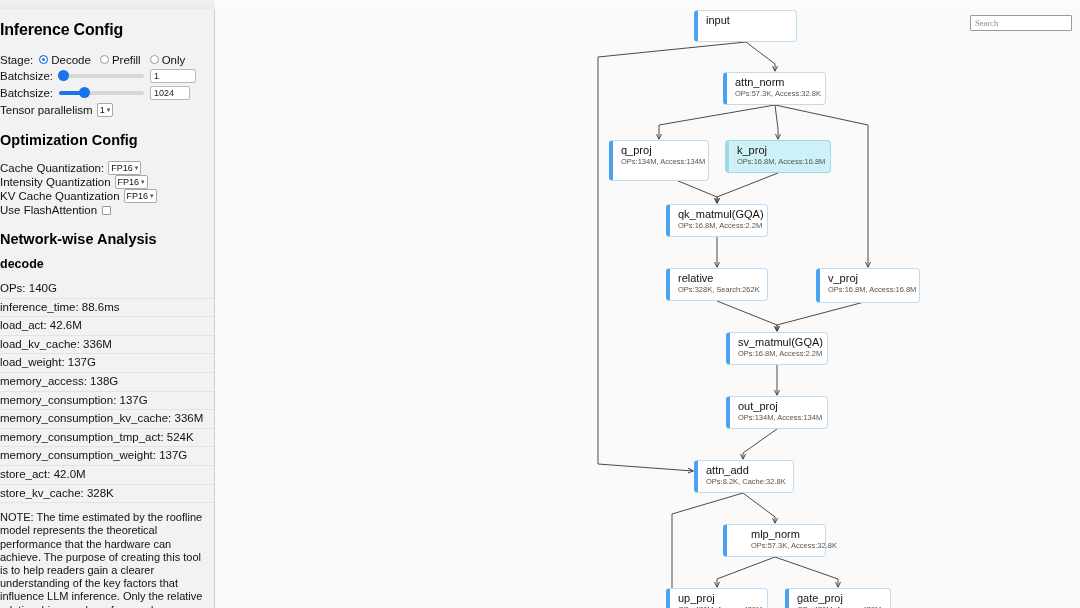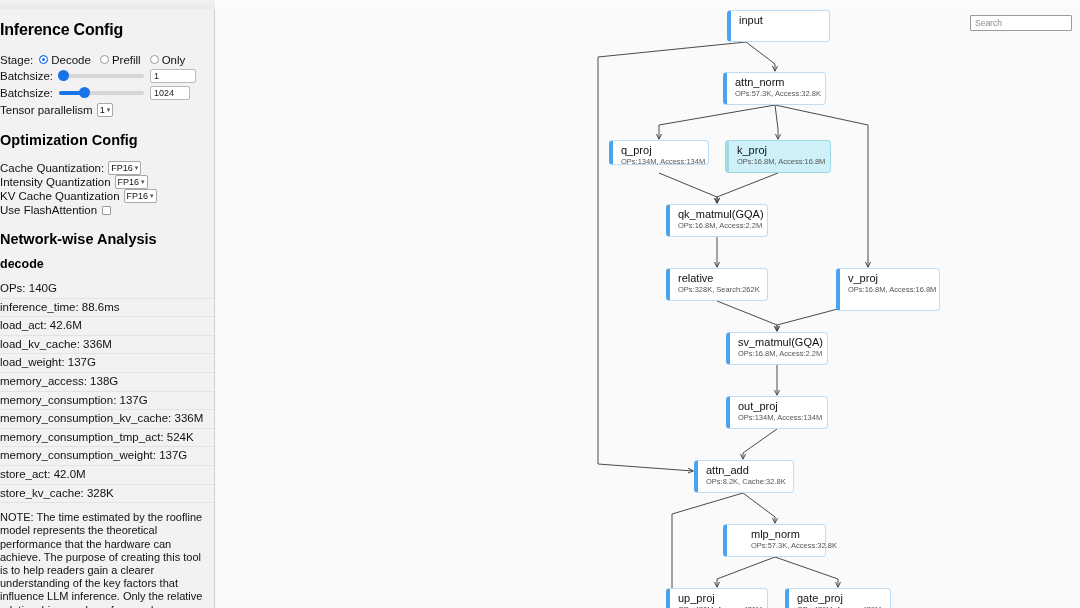--- a/index.html
+++ b/index.html
@@ -56,21 +56,21 @@
     writing-mode:vertical-rl;transform:rotate(180deg);text-align:center;}
   .xlab{position:absolute;left:44px;top:108px;width:114px;text-align:center;font-size:5.5px;color:#333;}
   .ytick{position:absolute;right:calc(100% + 3px);font-size:5.5px;color:#333;white-space:nowrap;transform:translateY(-50%);}
   .xtick{position:absolute;top:calc(100% + 3px);font-size:5.5px;color:#333;white-space:nowrap;transform:translateX(-50%);}
   .tickm{position:absolute;background:#555;}
 
   
   .canvas{position:absolute;left:215px;top:9px;width:865px;height:599px;background:#fafafa;overflow:hidden;}
   .searchwrap{position:absolute;right:8px;top:6px;}
   .searchbox{width:92px;height:12px;border:1px solid #9b9b9b;background:#fff;border-radius:1px;
-    font-size:8.5px;color:#777;padding:1px 4px;font-family:Liberation Sans, sans-serif;}
+    font-size:8.5px;color:#777;padding:1px 4px;font-family:Liberation Serif, serif;}
   .searchbox::placeholder{color:#8a8a8a;}
 
   .graph{position:absolute;left:0;top:0;width:865px;height:599px;}
   svg.edges{position:absolute;left:0;top:0;width:865px;height:599px;}
 
   .node{position:absolute;background:#fff;border:1px solid #bfdcf5;border-left:4px solid #4aa3f0;
     border-radius:4px;box-sizing:border-box;padding:3px 0 0 8px;}
   .node.hl{background:#cdf1f7;border-color:#9fd9e6;}
   .node .nt{font-size:11px;color:#111;line-height:13px;white-space:nowrap;}
   .node .ns{font-size:7.5px;color:#555;line-height:10px;white-space:nowrap;}
@@ -264,44 +264,44 @@
 
           <path d="M528,484 L457,505 L457,599"></path>
 
           <path d="M560,548 L502,570 L502,578"></path>
 
           <path d="M560,548 L623,570 L623,578"></path>
         </g>
       </svg>
 
       <div id="nodes-layer">
-          <div class="node" style="left: 479px; top: 1px; width: 103px; height: 32px; margin-left: 33px;">
+          <div class="node" style="left: 479px; top: 1px; width: 103px; height: 32px;">
             <div class="nt">input</div>
           </div>
           <div class="node" style="left: 508px; top: 63px; width: 103px; height: 33px;">
             <div class="nt">attn_norm</div>
             <div class="ns">OPs:57.3K, Access:32.8K</div>
           </div>
-          <div class="node" style="left: 394px; top: 131px; width: 100px; height: 25px;">
+          <div class="node" style="left: 394px; top: 131px; width: 100px; height: 41px;">
             <div class="nt">q_proj</div>
             <div class="ns">OPs:134M, Access:134M</div>
           </div>
           <div class="node hl" style="left: 510px; top: 131px; width: 106px; height: 33px;">
             <div class="nt">k_proj</div>
             <div class="ns">OPs:16.8M, Access:16.8M</div>
           </div>
           <div class="node" style="left: 451px; top: 195px; width: 102px; height: 33px;">
             <div class="nt">qk_matmul(GQA)</div>
             <div class="ns">OPs:16.8M, Access:2.2M</div>
           </div>
           <div class="node" style="left: 451px; top: 259px; width: 102px; height: 33px;">
             <div class="nt">relative</div>
             <div class="ns">OPs:328K, Search:262K</div>
           </div>
-          <div class="node" style="left: 601px; top: 259px; width: 104px; height: 43px; margin-left: 20px;">
+          <div class="node" style="left: 601px; top: 259px; width: 104px; height: 35px;">
             <div class="nt">v_proj</div>
             <div class="ns">OPs:16.8M, Access:16.8M</div>
           </div>
           <div class="node" style="left: 511px; top: 323px; width: 102px; height: 33px;">
             <div class="nt">sv_matmul(GQA)</div>
             <div class="ns">OPs:16.8M, Access:2.2M</div>
           </div>
           <div class="node" style="left: 511px; top: 387px; width: 102px; height: 33px;">
             <div class="nt">out_proj</div>
             <div class="ns">OPs:134M, Access:134M</div>

